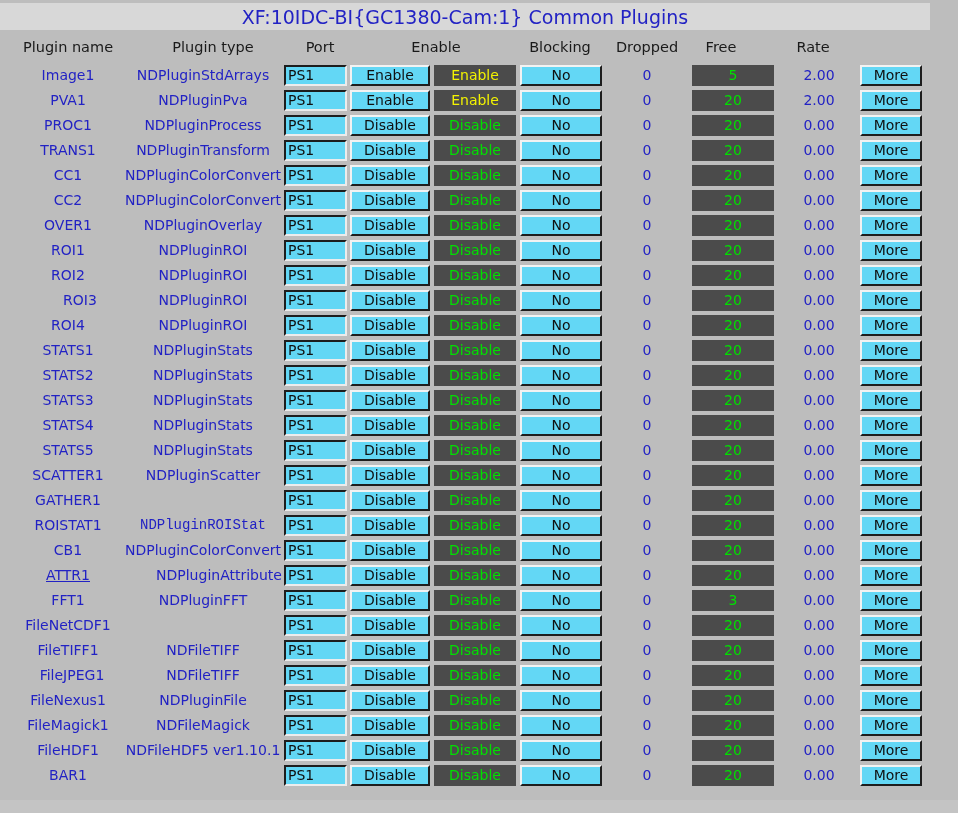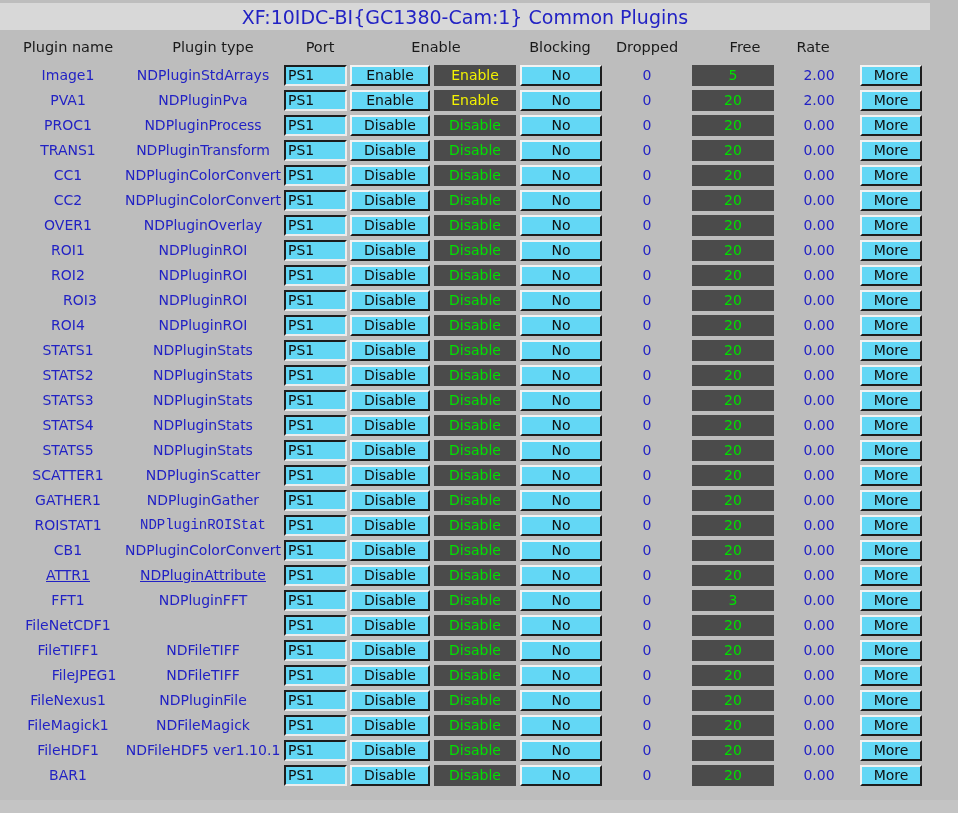--- a/index.html
+++ b/index.html
@@ -150,21 +150,21 @@
     <span class="title-text">XF:10IDC-BI{GC1380-Cam:1} Common Plugins</span>
   </div>
 
   <div class="header-row">
       <div class="hcell" style="left: 0px; width: 136px;">Plugin name</div>
       <div class="hcell" style="left: 124px; width: 178px;">Plugin type</div>
       <div class="hcell" style="left: 284px; width: 72px;">Port</div>
       <div class="hcell" style="left: 372px; width: 128px;">Enable</div>
       <div class="hcell" style="left: 512px; width: 96px;">Blocking</div>
       <div class="hcell" style="left: 606px; width: 82px;">Dropped</div>
-      <div class="hcell" style="left: 704px; width: 82px;">Free</div>
+      <div class="hcell" style="left: 680px; width: 82px;">Free</div>
       <div class="hcell" style="left: 780px; width: 66px;">Rate</div>
     </div>
 
   <div class="rows">
       <div class="prow">
         <div class="cell txtlabel" style="left: 0px; width: 136px;">Image1</div>
         <div class="cell txtlabel" style="left: 124px; width: 158px;">NDPluginStdArrays</div>
         <div class="cell textentry" style="left: 284px; width: 63px;">PS1</div>
         <div class="cell msgbtn" style="left: 350px; width: 80px;">Enable</div>
         <div class="cell monitor enabled" style="left: 434px; width: 82px;">Enable</div>
@@ -361,21 +361,20 @@
         <div class="cell msgbtn" style="left: 350px; width: 80px;">Disable</div>
         <div class="cell monitor disabled" style="left: 434px; width: 82px;">Disable</div>
         <div class="cell msgbtn" style="left: 520px; width: 82px;">No</div>
         <div class="cell txtlabel" style="left: 612px; width: 70px;">0</div>
         <div class="cell monitor numeric" style="left: 692px; width: 82px;">20</div>
         <div class="cell txtlabel" style="left: 786px; width: 66px;">0.00</div>
         <div class="cell msgbtn" style="left: 860px; width: 62px;">More</div>
       </div>
       <div class="prow">
         <div class="cell txtlabel" style="left: 0px; width: 136px;">GATHER1</div>
-        <div class="cell txtlabel" style="left: 124px; width: 158px;">NDPluginGather</div>
         <div class="cell textentry" style="left: 284px; width: 63px;">PS1</div>
         <div class="cell msgbtn" style="left: 350px; width: 80px;">Disable</div>
         <div class="cell monitor disabled" style="left: 434px; width: 82px;">Disable</div>
         <div class="cell msgbtn" style="left: 520px; width: 82px;">No</div>
         <div class="cell txtlabel" style="left: 612px; width: 70px;">0</div>
         <div class="cell monitor numeric" style="left: 692px; width: 82px;">20</div>
         <div class="cell txtlabel" style="left: 786px; width: 66px;">0.00</div>
         <div class="cell msgbtn" style="left: 860px; width: 62px;">More</div>
       </div>
       <div class="prow">
@@ -397,21 +396,21 @@
         <div class="cell msgbtn" style="left: 350px; width: 80px;">Disable</div>
         <div class="cell monitor disabled" style="left: 434px; width: 82px;">Disable</div>
         <div class="cell msgbtn" style="left: 520px; width: 82px;">No</div>
         <div class="cell txtlabel" style="left: 612px; width: 70px;">0</div>
         <div class="cell monitor numeric" style="left: 692px; width: 82px;">20</div>
         <div class="cell txtlabel" style="left: 786px; width: 66px;">0.00</div>
         <div class="cell msgbtn" style="left: 860px; width: 62px;">More</div>
       </div>
       <div class="prow">
         <div class="cell txtlabel" style="left: 0px; width: 136px; text-decoration: underline;">ATTR1</div>
-        <div class="cell txtlabel" style="left: 124px; width: 158px; text-decoration: underline;">NDPluginAttribute</div>
+        <div class="cell txtlabel" style="left: 140px; width: 158px;">NDPluginAttribute</div>
         <div class="cell textentry" style="left: 284px; width: 63px;">PS1</div>
         <div class="cell msgbtn" style="left: 350px; width: 80px;">Disable</div>
         <div class="cell monitor disabled" style="left: 434px; width: 82px;">Disable</div>
         <div class="cell msgbtn" style="left: 520px; width: 82px;">No</div>
         <div class="cell txtlabel" style="left: 612px; width: 70px;">0</div>
         <div class="cell monitor numeric" style="left: 692px; width: 82px;">20</div>
         <div class="cell txtlabel" style="left: 786px; width: 66px;">0.00</div>
         <div class="cell msgbtn" style="left: 860px; width: 62px;">More</div>
       </div>
       <div class="prow">
@@ -443,21 +442,21 @@
         <div class="cell textentry" style="left: 284px; width: 63px;">PS1</div>
         <div class="cell msgbtn" style="left: 350px; width: 80px;">Disable</div>
         <div class="cell monitor disabled" style="left: 434px; width: 82px;">Disable</div>
         <div class="cell msgbtn" style="left: 520px; width: 82px;">No</div>
         <div class="cell txtlabel" style="left: 612px; width: 70px;">0</div>
         <div class="cell monitor numeric" style="left: 692px; width: 82px;">20</div>
         <div class="cell txtlabel" style="left: 786px; width: 66px;">0.00</div>
         <div class="cell msgbtn" style="left: 860px; width: 62px;">More</div>
       </div>
       <div class="prow">
-        <div class="cell txtlabel" style="left: 16px; width: 136px;">FileJPEG1</div>
+        <div class="cell txtlabel" style="left: 4px; width: 136px;">FileJPEG1</div>
         <div class="cell txtlabel" style="left: 124px; width: 158px;">NDFileTIFF</div>
         <div class="cell textentry" style="left: 284px; width: 63px;">PS1</div>
         <div class="cell msgbtn" style="left: 350px; width: 80px;">Disable</div>
         <div class="cell monitor disabled" style="left: 434px; width: 82px;">Disable</div>
         <div class="cell msgbtn" style="left: 520px; width: 82px;">No</div>
         <div class="cell txtlabel" style="left: 612px; width: 70px;">0</div>
         <div class="cell monitor numeric" style="left: 692px; width: 82px;">20</div>
         <div class="cell txtlabel" style="left: 786px; width: 66px;">0.00</div>
         <div class="cell msgbtn" style="left: 860px; width: 62px;">More</div>
       </div>

